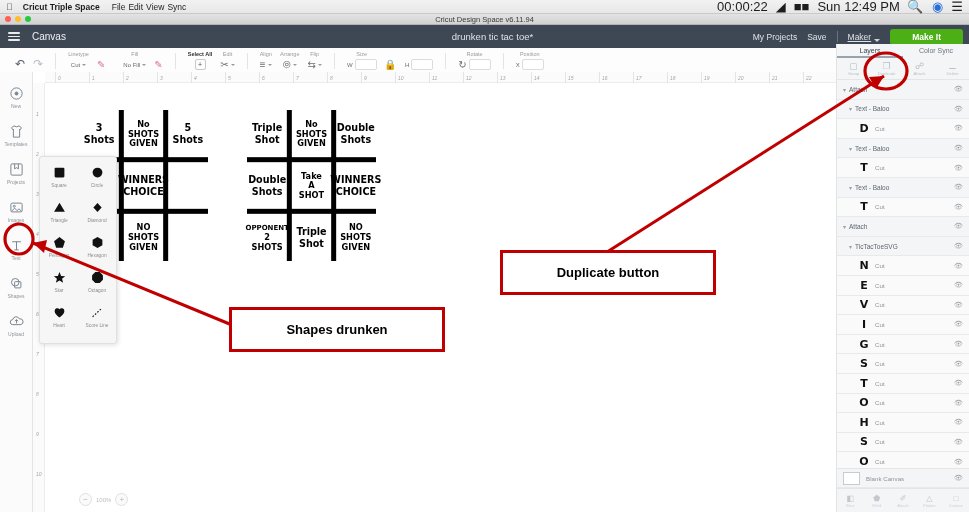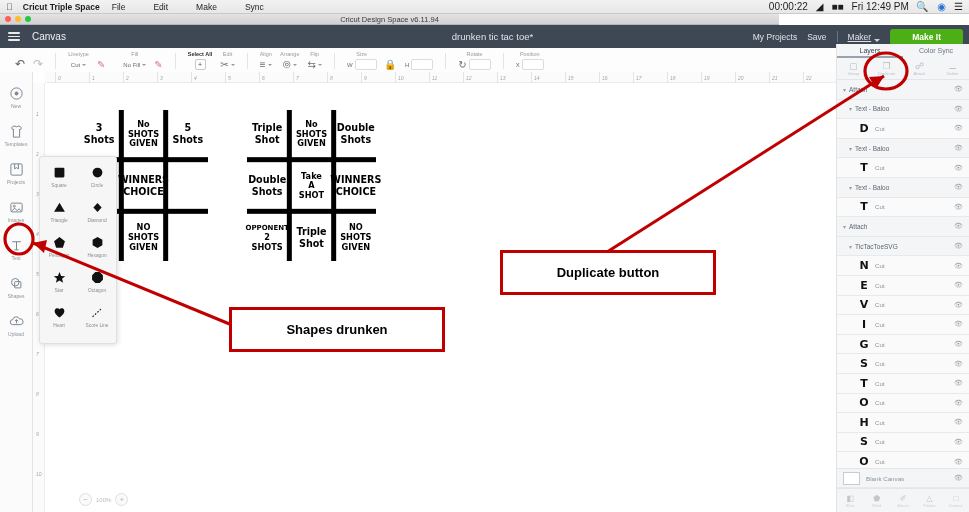--- a/index.html
+++ b/index.html
@@ -16,27 +16,27 @@
   .mac-menubar {
     height: 14px; width: 969px;
     background: linear-gradient(#f2f2f2,#e7e7e7);
     border-bottom: 1px solid #c9c9c9;
     display: flex; align-items: center;
     font-size: 8.5px; color: #1d1d1d;
     padding: 0 6px;
   }
   .mac-apple { font-size: 9px; margin-right: 10px; }
   .mac-appname { font-weight: bold; margin-right: 12px; font-size: 8.5px; }
-  .mac-menu-item { margin-right: 28px; font-size: 8.5px; }
+  .mac-menu-item { margin-right: 3px; font-size: 8.5px; }
   .mac-right { margin-left: auto; display: flex; align-items: center; gap: 8px; }
-  .mac-right span { font-size: 10px; }
+  .mac-right span { font-size: 13px; }
 
   
   .win-titlebar {
-    height: 11px; width: 779px;
+    height: 11px; width: 969px;
     background: linear-gradient(#e3e3e3,#d2d2d2);
     border-bottom: 1px solid #b5b5b5;
     position: relative;
     display: flex; align-items: center;
   }
   .traffic { display: flex; gap: 4px; margin-left: 5px; }
   .traffic i { width: 6px; height: 6px; border-radius: 50%; display: block; }
   .t-red { background: #ff5f57; } .t-yellow { background: #febc2e; } .t-green { background: #28c840; }
   .win-title {
     position: absolute; left: 0; right: 0; text-align: center;
@@ -185,27 +185,27 @@
   .anno-svg { position: absolute; left: 0; top: 0; width: 969px; height: 512px; pointer-events: none; z-index: 55; }
 </style>
 </head>
 <body>
 
 <div class="mac-menubar">
   <span class="mac-apple"></span>
   <span class="mac-appname">Cricut Triple Space</span>
   <span class="mac-menu-item">File</span>
   <span class="mac-menu-item">Edit</span>
-  <span class="mac-menu-item">Make</span>
+  <span class="mac-menu-item">View</span>
   <span class="mac-menu-item">Sync</span>
   <div class="mac-right">
     <span>00:00:22</span>
     <span>◢</span>
     <span>■■</span>
-    <span>Fri 12:49 PM</span>
+    <span>Sun 12:49 PM</span>
     <span>🔍</span>
     <span style="color:#2a6fd6;">◉</span>
     <span>☰</span>
   </div>
 </div>
 
 <div class="win-titlebar">
   <div class="traffic">
     <i class="t-red"></i>
     <i class="t-yellow"></i>

